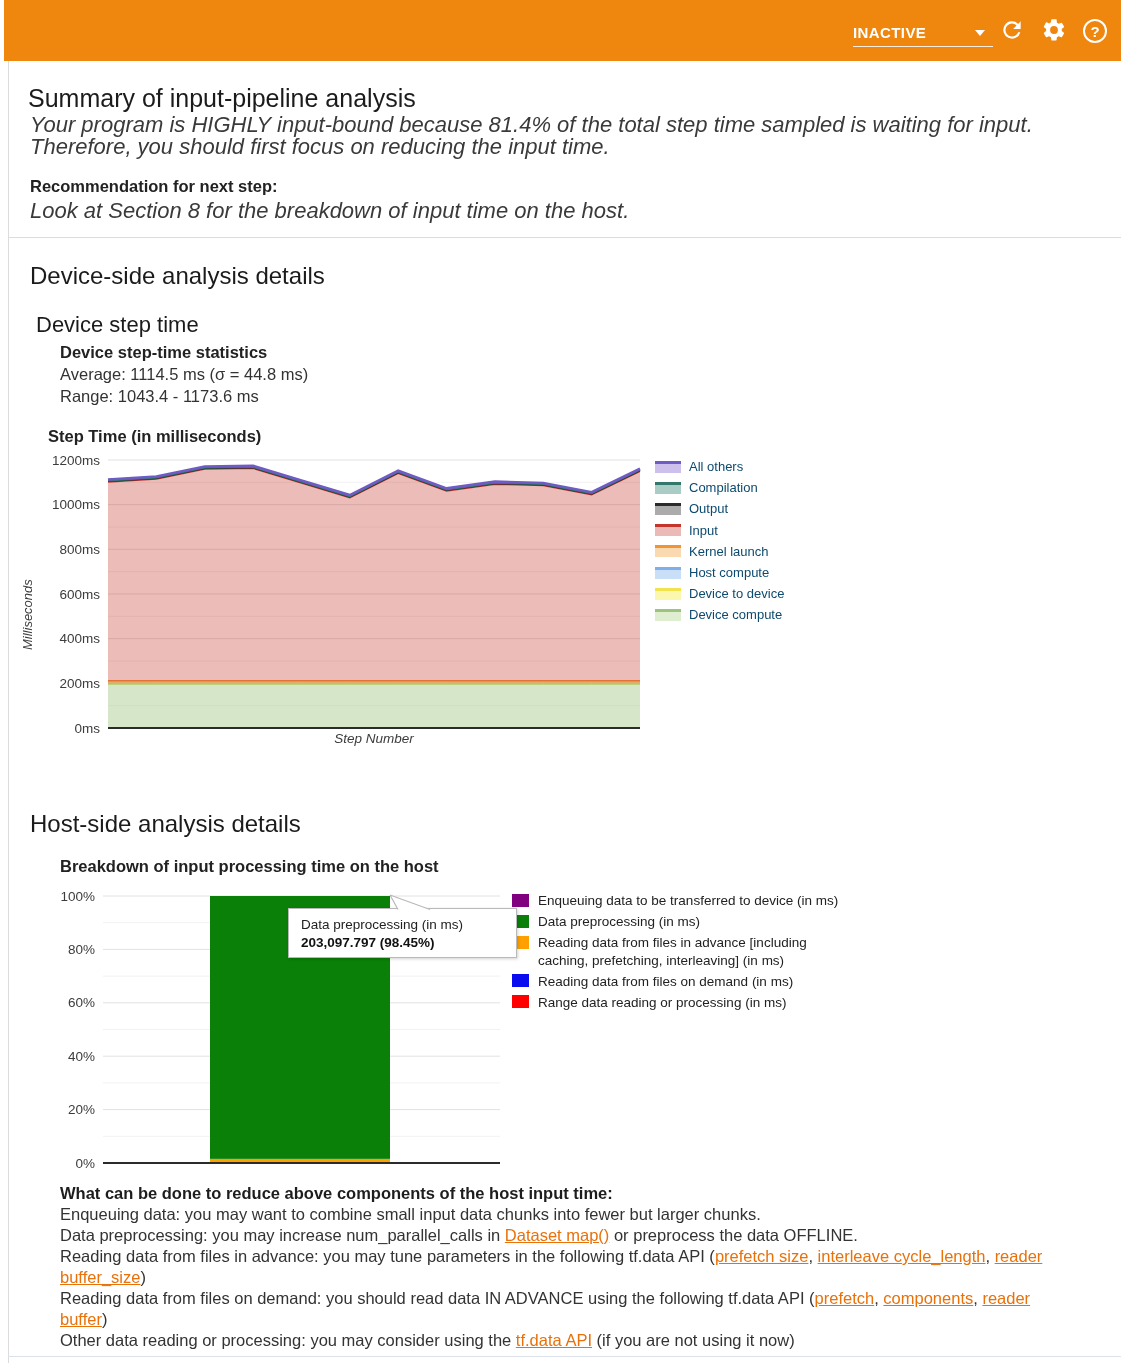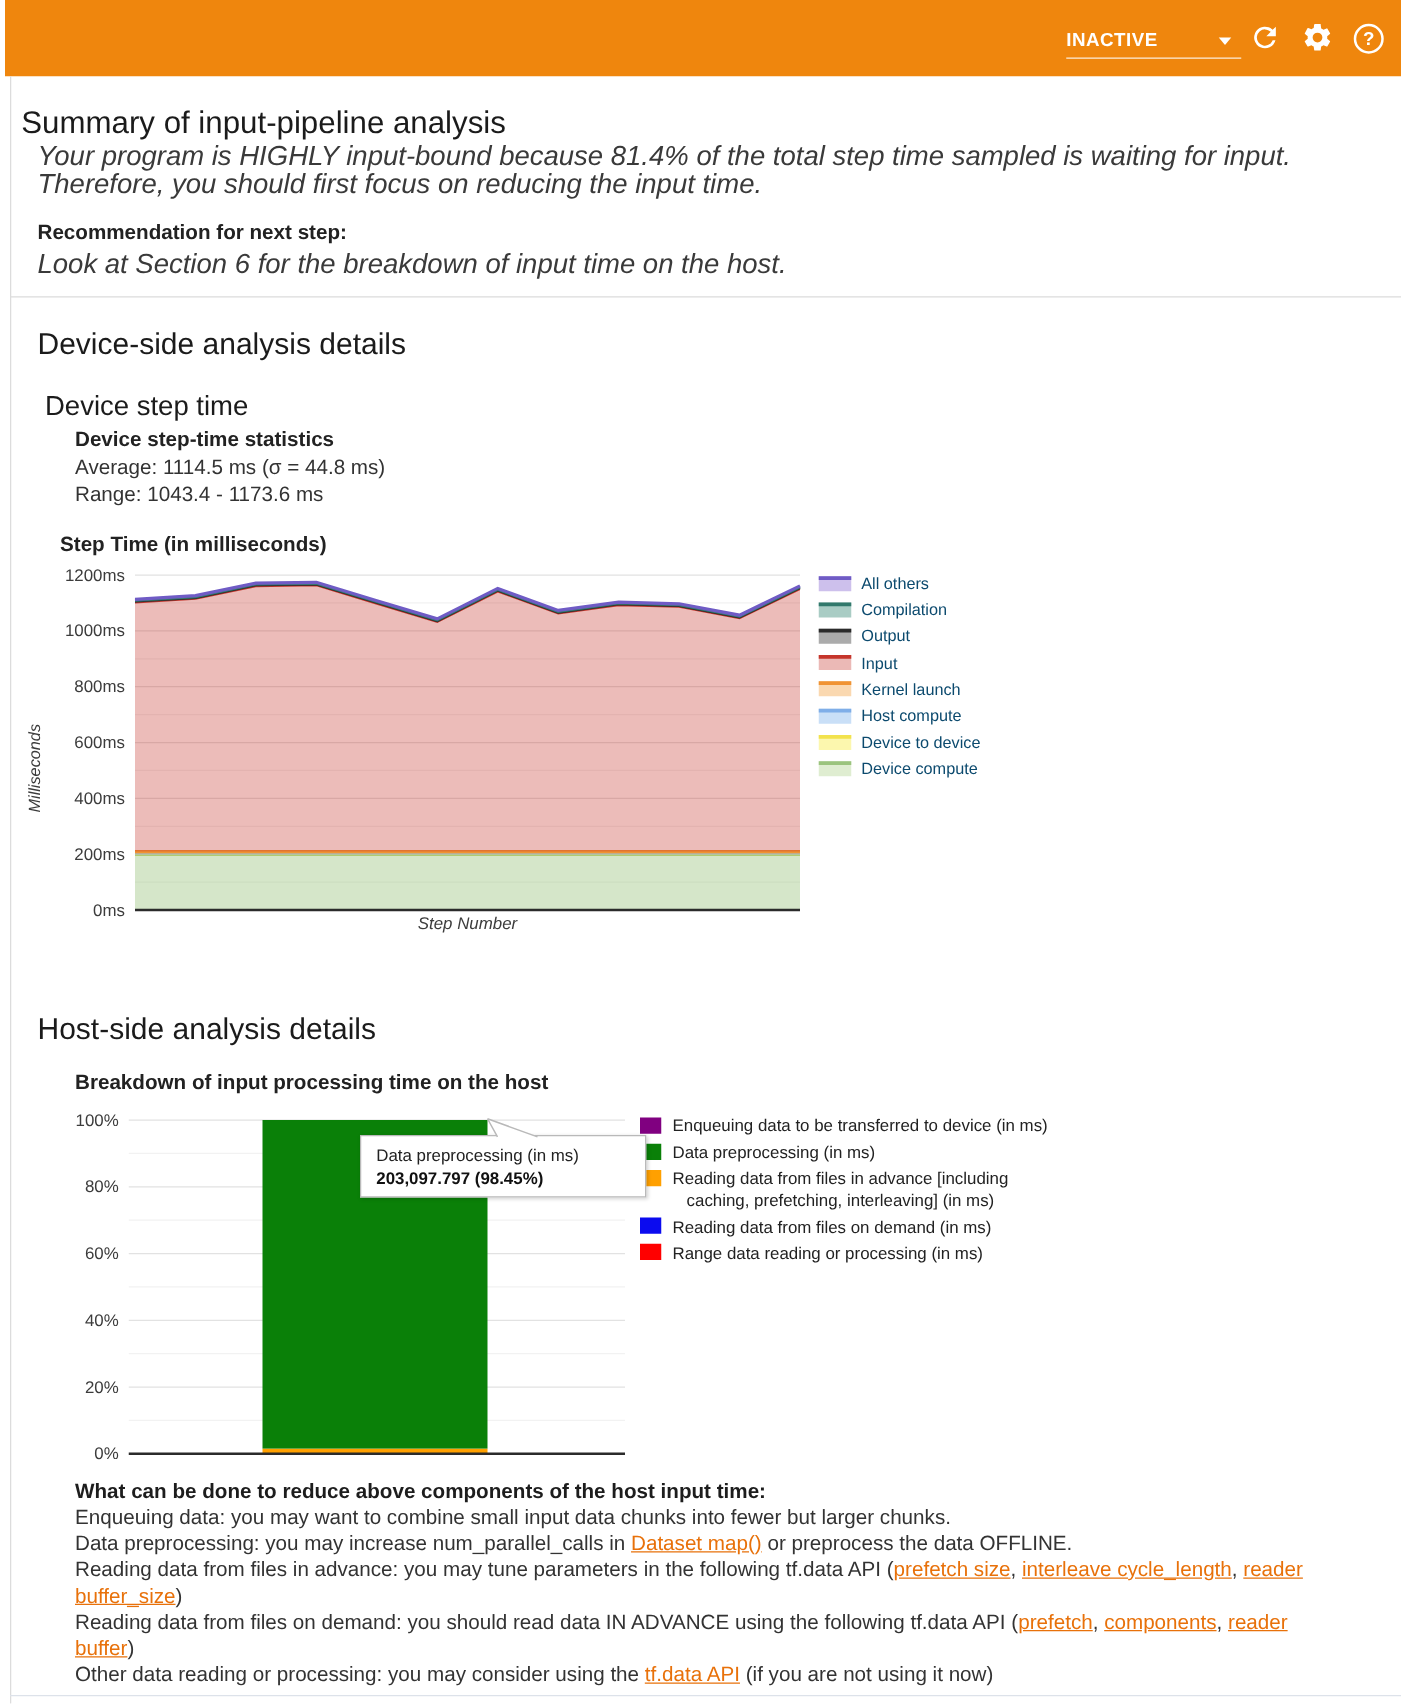--- a/index.html
+++ b/index.html
@@ -36,21 +36,21 @@
     font-size:13px;font-style:italic;color:#3c3c3c;white-space:nowrap;}
 
   
   #step-legend{display:flex;flex-direction:column;}
   .sl-item{display:flex;align-items:center;height:21.2px;}
   .sl-swatch{width:26px;height:12px;margin-right:8px;box-sizing:border-box;}
   .sl-label{font-size:13px;color:#0c4a6e;white-space:nowrap;}
 
   
   #host-legend{display:flex;flex-direction:column;}
-  .hl-item{display:flex;margin-bottom:3.5px;text-align:center;}
+  .hl-item{display:flex;margin-bottom:3.5px;}
   .hl-swatch{width:17px;height:13px;margin-right:9px;margin-top:1.5px;flex:none;}
   .hl-label{font-size:13.5px;color:#222;line-height:17.5px;max-width:480px;}
 
   
   #tooltip{box-sizing:border-box;width:229px;height:50px;background:#fff;border:1px solid #b9b9b9;
     box-shadow:1px 1px 3px rgba(0,0,0,.18);padding:7px 12px;z-index:4;}
   #tooltip .t1{font-size:13.5px;color:#222;line-height:18px;}
   #tooltip .t2{font-size:13.5px;font-weight:bold;color:#111;line-height:18px;}
   #tt-pointer{z-index:5;}
 
@@ -82,24 +82,24 @@
     </div>
     <div class="hdr-icon" style="left:1079px;top:19px;">
       <div id="help-circle">?</div>
     </div>
   </div>
 
   <div class="abs vline" style="left:8px;top:61px;height:1302px;"></div>
   <div class="abs hline" style="left:8px;top:237px;width:1113px;"></div>
   <div class="abs hline" style="left:8px;top:1356px;width:1113px;background:#DDE2EA;"></div>
 
-  <h1 class="abs title-xl" style="left:17px;top:84px;text-align:right;">Summary of input-pipeline analysis</h1>
+  <h1 class="abs title-xl" style="left:28px;top:84px;text-align:right;">Summary of input-pipeline analysis</h1>
   <p class="abs italic-body" style="left:30px;top:114px;width:1070px;">Your program is HIGHLY input-bound because 81.4% of the total step time sampled is waiting for input. Therefore, you should first focus on reducing the input time.</p>
   <p class="abs bold-body" style="left:30px;top:177px;">Recommendation for next step:</p>
-  <p class="abs italic-body" style="left:30px;top:200px;">Look at Section 6 for the breakdown of input time on the host.</p>
+  <p class="abs italic-body" style="left:30px;top:200px;">Look at Section 8 for the breakdown of input time on the host.</p>
 
   <h2 class="abs title-l" style="left:30px;top:262px;">Device-side analysis details</h2>
   <h3 class="abs title-m" style="left:36px;top:312px;">Device step time</h3>
   <p class="abs bold-body" style="left:60px;top:343px;">Device step-time statistics</p>
   <p class="abs body" style="left:60px;top:365px;">Average: 1114.5 ms (σ = 44.8 ms)</p>
   <p class="abs body" style="left:60px;top:387px;">Range: 1043.4 - 1173.6 ms</p>
   <p class="abs bold-body" style="left:48px;top:427px;">Step Time (in milliseconds)</p>
 
   <div class="abs axis-rot" style="left:20px;top:650px;">Milliseconds</div>
   <svg id="step-chart" class="abs" style="left:20px;top:448px;" width="780" height="302">

